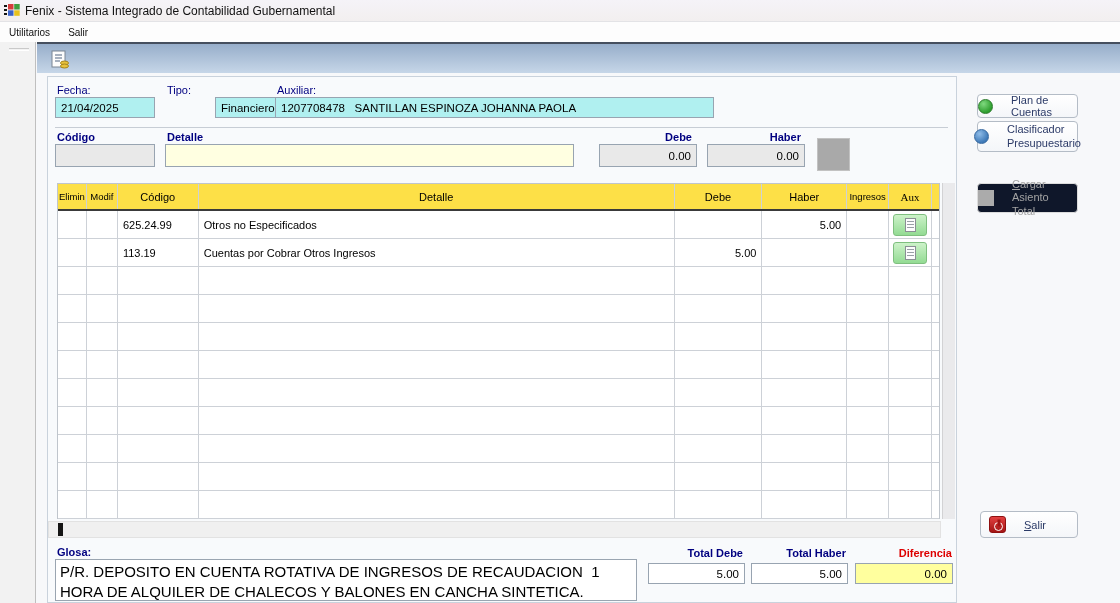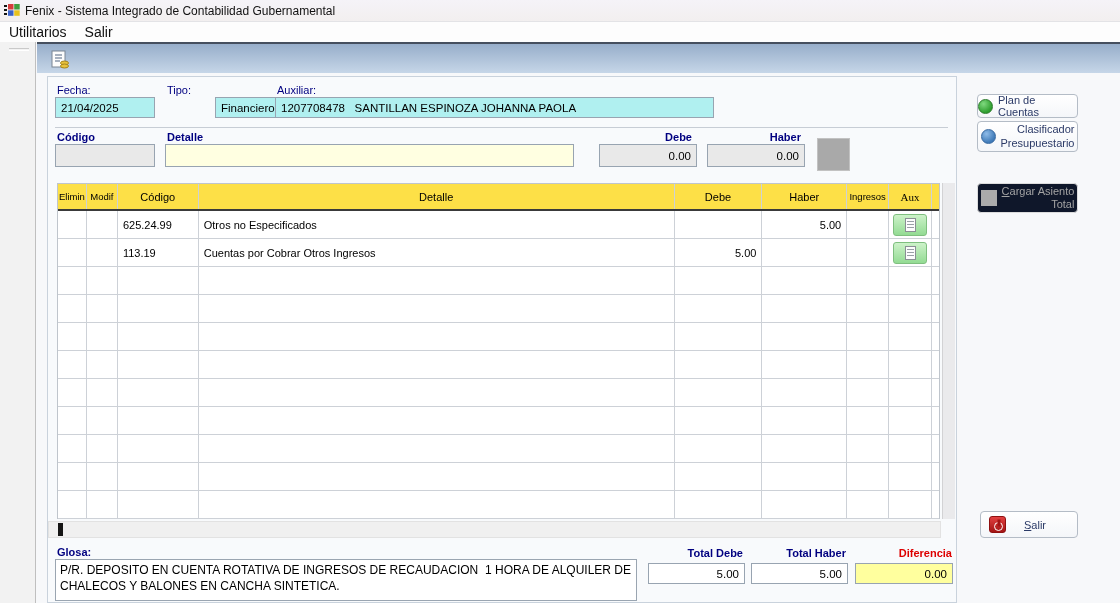--- a/index.html
+++ b/index.html
@@ -9,21 +9,21 @@
 
   
   .titlebar { position:absolute; left:0; top:0; width:1120px; height:22px;
     background:linear-gradient(#F5F3F8,#F2EFEF); display:flex; align-items:center; gap:5px; padding-left:4px;
     border-bottom:1px solid #E3E3E6; }
   .titlebar .title { font-size:12px; color:#111; }
 
   
   .menubar { position:absolute; left:0; top:22px; width:1120px; height:20px; background:#FDFDFD;
     display:flex; align-items:center; gap:0; }
-  .menu-item { padding:2px 9px; font-size:14px; color:#111; cursor:default; }
+  .menu-item { padding:2px 9px; font-size:10px; color:#111; cursor:default; }
 
   
   .left-strip { position:absolute; left:0; top:42px; width:36px; height:561px; background:#F2F2F2;
     border-right:1px solid #BFBFBF; }
   .left-grip { position:absolute; left:9px; top:6px; width:20px; height:3px;
     border-top:1px solid #C9C9C9; border-bottom:1px solid #FFFFFF; }
 
   .main-bg { position:absolute; left:37px; top:42px; width:1083px; height:561px; background:#F7F8FA; }
   .top-band { position:absolute; left:37px; top:42px; width:1083px; height:31px;
     background:linear-gradient(#97AECA,#C6D6E8); border-top:2px solid #454F5E; }
@@ -76,32 +76,32 @@
     background:repeating-linear-gradient(#9AA0A6 0 1px, transparent 1px 3px); }
 
   .vscroll { position:absolute; left:942px; top:183px; width:13px; height:336px; background:#EAEAEC;
     border-left:1px solid #D2D2D4; }
   .hscroll { position:absolute; left:48px; top:521px; width:893px; height:17px; background:#F0F0F0;
     border:1px solid #E2E2E2; }
   .hthumb { position:absolute; left:9px; top:1px; width:5px; height:13px; background:#151515; }
 
   
   .glosa-box { position:absolute; left:55px; top:559px; width:582px; height:42px; background:#FFFFFF;
-    border:1px solid #9AA5B1; font-size:12px; padding:2px 4px; line-height:1.35;
+    border:1px solid #9AA5B1; font-size:15px; padding:2px 4px; line-height:1.35;
     white-space:pre-wrap; overflow:hidden; }
   .total-field { background:#fff; }
   .dif-field { background:#FFFF9E; }
   .lbl.red { color:#DD0000; font-weight:bold; }
   .r-align { text-align:right; }
 
   
   .side-btn { position:absolute; background:linear-gradient(#FFFFFF,#F4F6F9); border:1px solid #B4BCC6;
-    border-radius:4px; display:flex; align-items:center; justify-content:center; gap:5px;
+    border-radius:4px; display:flex; align-items:center; justify-content:center; gap:18px;
     color:#2B3A67; font-size:11px; cursor:default; }
-  .side-btn .two-line { text-align:right; line-height:1.2; }
+  .side-btn .two-line { text-align:left; line-height:1.2; }
   .sphere { width:15px; height:15px; border-radius:50%; flex:0 0 auto; }
   .sphere.green { background:radial-gradient(circle at 35% 30%, #7FD97F, #2E9E2E 70%); border:1px solid #2A7A2A; }
   .sphere.blue  { background:radial-gradient(circle at 35% 30%, #8FBCE8, #3F7AB8 70%); border:1px solid #3668A0; }
   .side-btn.disabled { background:#0f172a; border-color:#DCDCDC; color:#A3A3A3; }
   .gray-chip { width:16px; height:16px; background:#ABABAB; flex:0 0 auto; }
 
   .power-icon { width:17px; height:17px; border-radius:3px; position:relative; flex:0 0 auto;
     background:linear-gradient(#E24040,#A31414); border:1px solid #8F1010; }
   .power-icon::before { content:""; position:absolute; left:4px; top:5px; width:7px; height:7px;
     border:1.5px solid #fff; border-radius:50%; }

